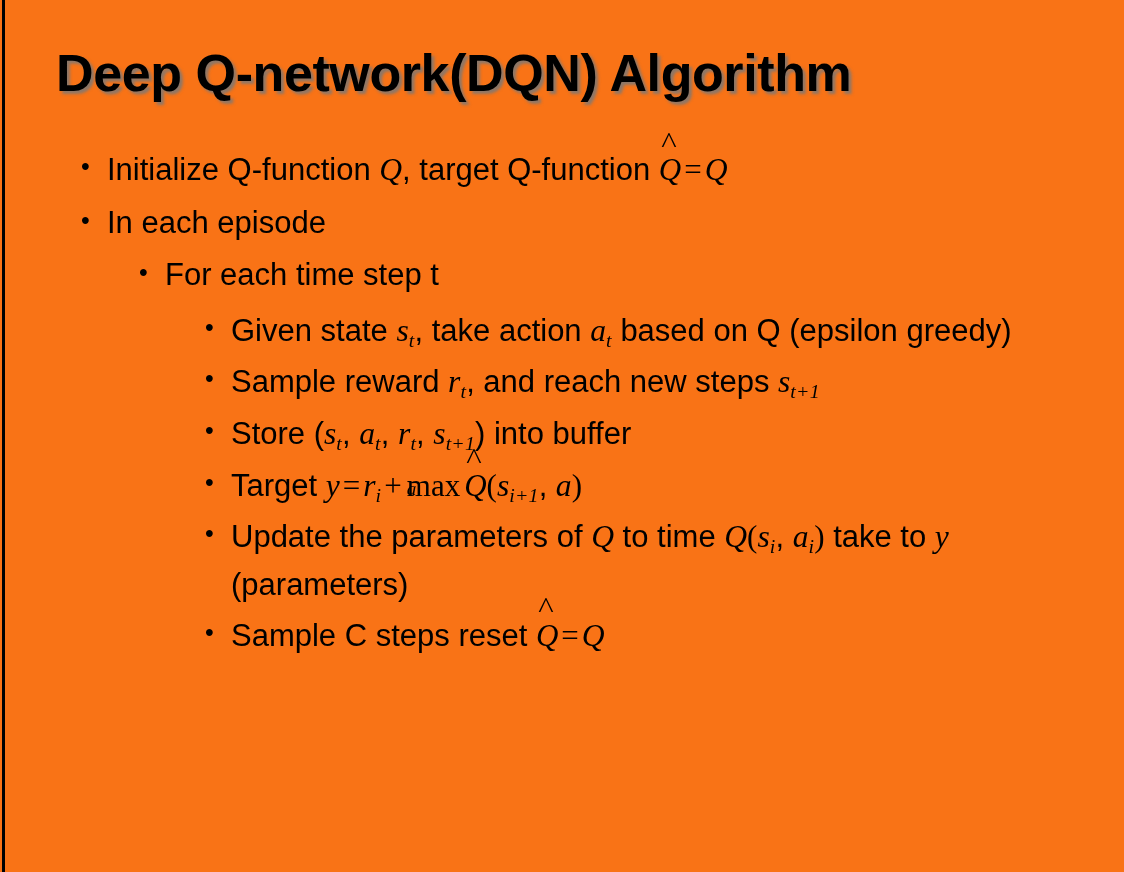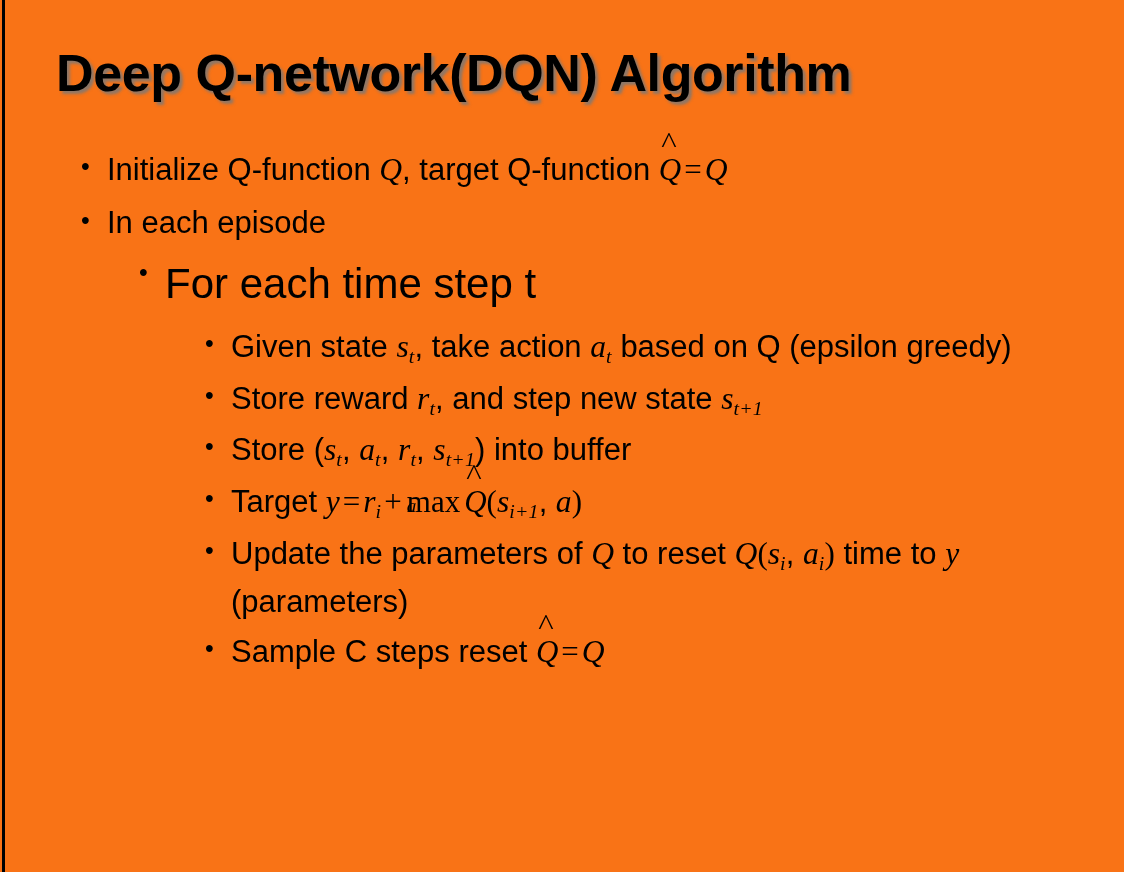--- a/index.html
+++ b/index.html
@@ -57,21 +57,21 @@
     content: "\2022";
     position: absolute;
     left: 8px;
     top: 0;
     font-size: 25px;
     line-height: 1.60;
   }
 
   
   .lvl1 { margin-left: 62px;  width: 1020px; font-size: 31px; }
-  .lvl2 { margin-left: 120px; width: 960px;  font-size: 42px; margin-bottom: 8px; }
+  .lvl2 { margin-left: 120px; width: 960px;  font-size: 31px; margin-bottom: 8px; }
   .lvl3 { margin-left: 186px; width: 900px;  font-size: 31px; margin-bottom: 3px; }
 
   
   .math {
     font-family: "Liberation Serif", serif;
     font-style: italic;
     font-size: 1.02em;
   }
   .math-up {
     font-family: "Liberation Serif", serif;
@@ -147,34 +147,34 @@
 
     <div class="bullet lvl2">
       <span>For each time step t</span>
     </div>
 
     <div class="bullet lvl3">
       <span>Given state </span><span class="math">s</span><span class="sub">t</span><span>, take action </span><span class="math">a</span><span class="sub">t</span><span> based on Q (epsilon greedy)</span>
     </div>
 
     <div class="bullet lvl3">
-      <span>Store reward </span><span class="math">r</span><span class="sub">t</span><span>, and step new state </span><span class="math">s</span><span class="sub">t+1</span>
+      <span>Sample reward </span><span class="math">r</span><span class="sub">t</span><span>, and reach new steps </span><span class="math">s</span><span class="sub">t+1</span>
     </div>
 
     <div class="bullet lvl3">
       <span>Store (</span><span class="math">s</span><span class="sub">t</span><span>, </span><span class="math">a</span><span class="sub">t</span><span>, </span><span class="math">r</span><span class="sub">t</span><span>, </span><span class="math">s</span><span class="sub">t+1</span><span>) into buffer</span>
     </div>
 
 
     <div class="bullet lvl3">
       <span>Target </span><span class="math">y</span><span class="op">=</span><span class="math">r</span><span class="sub">i</span><span class="op">+</span><span class="maxop"><span>max</span><span class="limit">a</span></span><span class="hat">Q</span><span class="math-up">(</span><span class="math">s</span><span class="sub">i+1</span><span>, </span><span class="math">a</span><span class="math-up">)</span>
     </div>
 
     <div class="bullet lvl3">
-      <span>Update the parameters of </span><span class="math">Q</span><span> to reset </span><span class="math">Q</span><span class="math-up">(</span><span class="math">s</span><span class="sub">i</span><span>, </span><span class="math">a</span><span class="sub">i</span><span class="math-up">)</span><span> time to </span><span class="math">y</span><span> (parameters)</span>
+      <span>Update the parameters of </span><span class="math">Q</span><span> to time </span><span class="math">Q</span><span class="math-up">(</span><span class="math">s</span><span class="sub">i</span><span>, </span><span class="math">a</span><span class="sub">i</span><span class="math-up">)</span><span> take to </span><span class="math">y</span><span> (parameters)</span>
     </div>
 
     <div class="bullet lvl3">
       <span>Sample C steps reset </span><span class="hat">Q</span><span class="op">=</span><span class="math">Q</span>
     </div>
 
   </div>
 </div>
 
 </body></html>

